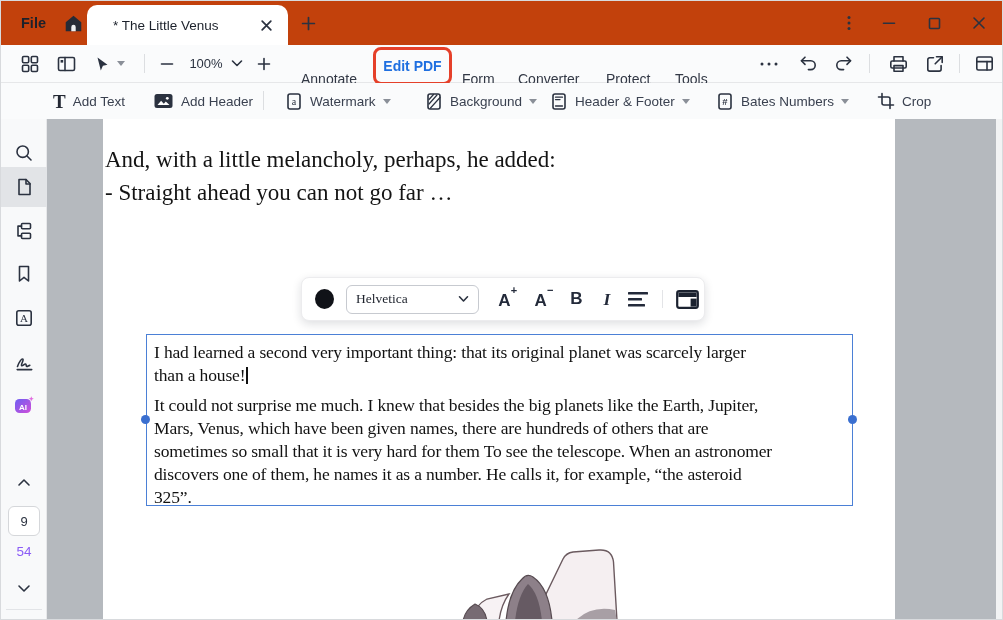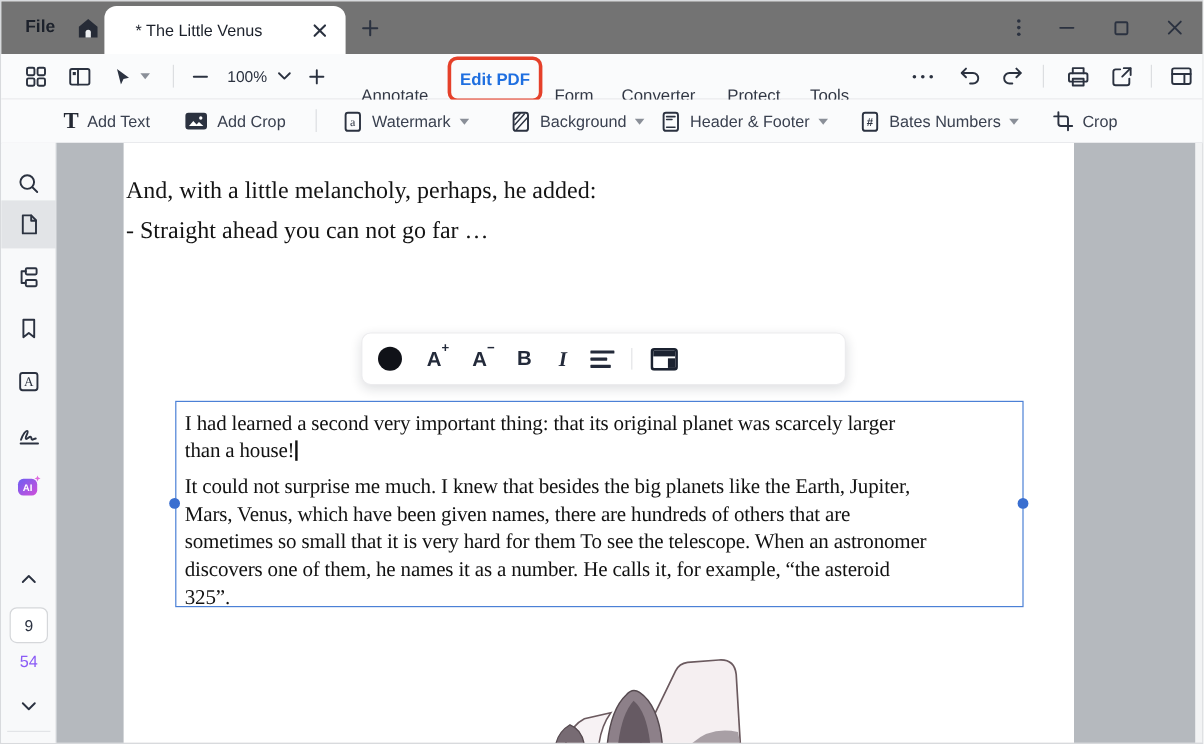--- a/index.html
+++ b/index.html
@@ -3,21 +3,21 @@
 <meta charset="utf-8">
 <style>
   html,body{margin:0;padding:0;}
   .app{position:relative;width:1003px;height:620px;overflow:hidden;background:#fff;
        font-family:"Liberation Sans",sans-serif;color:#2b3240;border:1px solid #d8dadd;box-sizing:border-box;}
   .abs{position:absolute;}
   svg{display:block;}
   .ico{stroke:#2b3240;fill:none;stroke-width:1.6;stroke-linecap:round;stroke-linejoin:round;}
 
   
-  .titlebar{position:absolute;left:0;top:0;width:1003px;height:44px;background:#737373;text-align:center;}
+  .titlebar{position:absolute;left:0;top:0;width:1003px;height:44px;background:#c2410c;text-align:center;}
   .file-menu{position:absolute;left:12px;top:0;height:44px;display:flex;align-items:center;
              font-size:14.5px;font-weight:700;color:#1c212b;padding:0 8px;cursor:default;}
   .home-btn{position:absolute;left:58px;top:8px;width:28px;height:28px;display:flex;align-items:center;justify-content:center;}
   .tab{position:absolute;left:86px;top:4px;width:201px;height:40px;background:#ffffff;
        border-radius:10px 10px 0 0;display:flex;align-items:center;}
   .tab-title{font-size:13.5px;color:#1c212b;margin-left:26px;white-space:nowrap;}
   .tab-close{position:absolute;right:14px;top:12px;width:16px;height:16px;display:flex;align-items:center;justify-content:center;}
   .newtab{position:absolute;left:296px;top:11px;width:22px;height:22px;display:flex;align-items:center;justify-content:center;}
   .winbtn{position:absolute;top:7px;width:30px;height:30px;display:flex;align-items:center;justify-content:center;}
 
@@ -39,21 +39,21 @@
   .sbtn.active{background:#e2e4e7;}
   .pagebox{position:absolute;left:7px;top:387px;width:30px;height:28px;background:#fff;border:1px solid #d5d7da;border-radius:6px;
            display:flex;align-items:center;justify-content:center;font-size:13px;color:#2b3240;}
   .totalpages{position:absolute;left:0;top:425px;width:46px;text-align:center;font-size:13.5px;color:#8b5cf6;}
   .sb-div{position:absolute;left:5px;top:490px;width:36px;height:1px;background:#e2e4e7;}
 
   
   .content{position:absolute;left:46px;top:118px;width:957px;height:502px;background:#b5b9be;overflow:hidden;}
   .page{position:absolute;left:56px;top:0;width:792px;height:502px;background:#ffffff;}
   .scrolltrack{position:absolute;right:0;top:0;width:8px;height:502px;background:#f2f3f4;border-radius:0 0 6px 0;}
-  .doc-line{position:relative;font-family:"Liberation Serif",serif;font-size:20px;color:#141414;white-space:nowrap;line-height:33px;}
+  .doc-line{position:relative;font-family:"Liberation Serif",serif;font-size:23px;color:#141414;white-space:nowrap;line-height:33px;}
   .static-text{position:absolute;left:58px;top:24px;}
 
   
   .float-tb{position:absolute;left:254px;top:158px;width:402px;height:42px;background:#fff;border:1px solid #ececee;
             border-radius:8px;box-shadow:0 3px 10px rgba(20,25,40,.14);display:flex;align-items:center;}
   .swatch{width:20px;height:20px;border-radius:50%;background:#101218;margin-left:13px;}
   .font-select{width:118px;height:27px;border:1px solid #c7cad0;border-radius:6px;margin-left:12px;display:flex;align-items:center;
                justify-content:space-between;padding:0 9px;font-family:"Liberation Serif",serif;font-size:13.5px;color:#1d222c;}
   .ft-btn{height:30px;display:flex;align-items:center;justify-content:center;color:#232a3a;}
   .fsz{font-size:17px;font-weight:600;font-family:"Liberation Sans",sans-serif;position:relative;line-height:1;}
@@ -266,21 +266,21 @@
       <span>Add Text</span>
     </div>
     <div class="etool" style="left:152px;">
       <span>
         <svg width="21" height="18" viewBox="0 0 21 18">
             <rect x="1.5" y="2" width="18" height="14" rx="2.5" fill="#2b3240"></rect>
             <path d="M4.5 13l3.6-4.2 2.7 3 2-2.2 3.7 3.4z" fill="#fff"></path>
             <circle cx="14.3" cy="6.3" r="1.4" fill="#fff"></circle>
           </svg>
       </span>
-      <span>Add Crop</span>
+      <span>Add Header</span>
     </div>
     <div class="vdiv" style="left:262px;top:8px;"></div>
 
     <div class="etool" style="left:284px;">
       <span>
         <svg width="18" height="19" viewBox="0 0 18 19" class="ico" stroke-width="1.5">
             <rect x="3" y="2" width="12" height="15" rx="2"></rect>
             <text x="9" y="13" text-anchor="middle" font-family="Liberation Serif,serif" font-size="10" fill="#2b3240" stroke="none">a</text>
           </svg>
       </span>
@@ -421,20 +421,26 @@
   <div class="content">
     <div class="page"></div>
 
     <div class="static-text">
       <div class="doc-line">And, with a little melancholy, perhaps, he added:</div>
       <div class="doc-line">- Straight ahead you can not go far …</div>
     </div>
 
     <div class="float-tb">
       <div class="swatch"></div>
+      <div class="font-select">
+        <span>Helvetica</span>
+        <svg width="11" height="8" viewBox="0 0 11 8" class="ico" stroke-width="1.4">
+            <path d="M1.5 1.8L5.5 6l4-4.2"></path>
+          </svg>
+      </div>
       <div class="ft-btn" style="width:40px;margin-left:10px;">
         <span class="fsz"><span>A</span><sup>+</sup></span>
       </div>
       <div class="ft-btn" style="width:36px;">
         <span class="fsz"><span>A</span><sup>−</sup></span>
       </div>
       <div class="ft-btn" style="width:32px;">
         <span class="b-glyph">B</span>
       </div>
       <div class="ft-btn" style="width:32px;">

